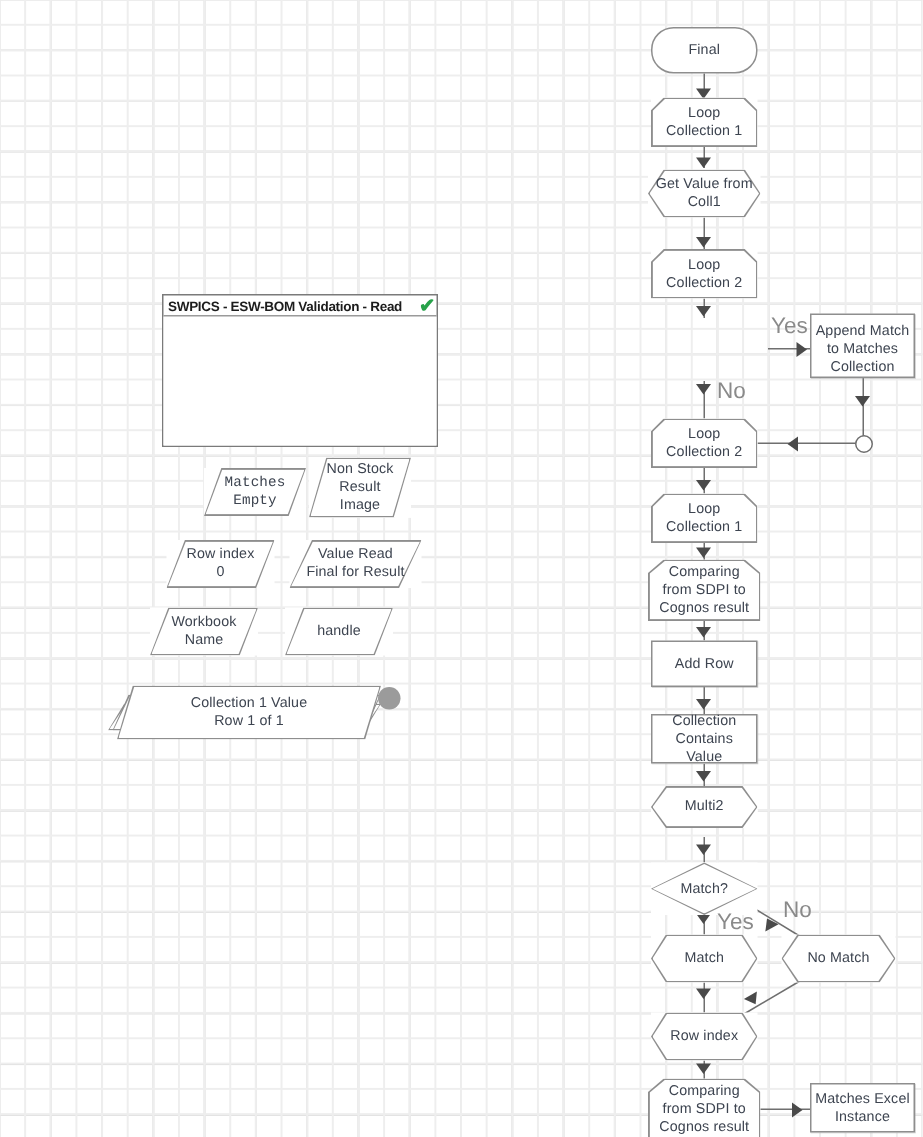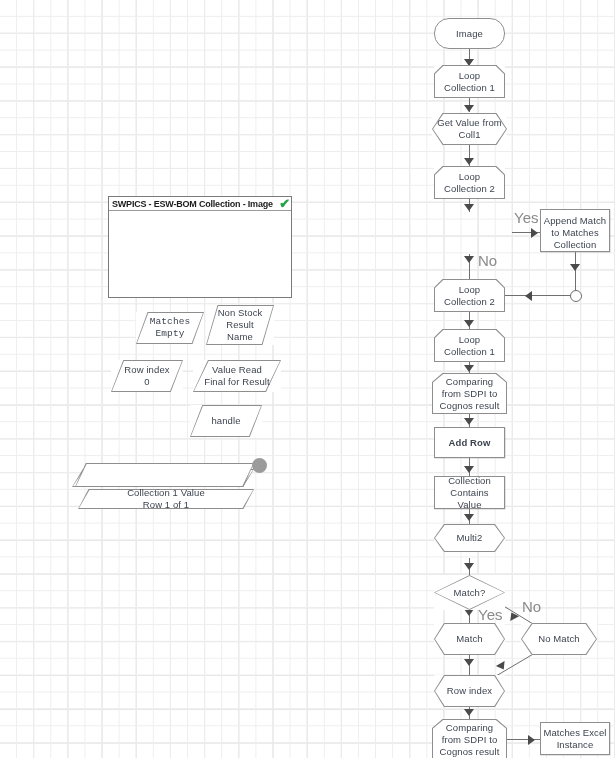--- a/index.html
+++ b/index.html
@@ -120,21 +120,21 @@
     z-index:6;
   }
 </style>
 </head>
 <body>
 
 <div id="canvas">
 
   <div class="winpanel" style="left:108px;top:196px;width:182px;height:100px;">
     <div class="wintitle">
-      <span>SWPICS - ESW-BOM Collection - Image</span>
+      <span>SWPICS - ESW-BOM Validation - Read</span>
       <span class="check">✔</span>
     </div>
     <div class="winbody" style="height:86px;"></div>
   </div>
 
   <div class="stack" style="left:136px;top:312px;width:68px;height:32px;">
     <div class="layer para" style="left:6px;top:6px;">
         <div class="shp">
           <i></i>
         </div>
@@ -164,70 +164,77 @@
           <i></i>
         </div>
       </div>
   </div>
   <div class="node para" style="left:206px;top:305px;width:68px;height:40px;">
     <div class="shp">
         <i></i>
       </div>
     <span class="txt">Non Stock
 Result
-Name</span>
+Image</span>
   </div>
 
   <div class="node para" style="left:111px;top:360px;width:72px;height:32px;">
     <div class="shp">
         <i></i>
       </div>
     <span class="txt">Row index
 0</span>
   </div>
 
   <div class="node para" style="left:193px;top:360px;width:88px;height:32px;">
     <div class="shp">
         <i></i>
       </div>
     <span class="txt">Value Read
 Final for Result</span>
   </div>
 
+  <div class="node para" style="left:100px;top:405px;width:72px;height:32px;">
+    <div class="shp">
+        <i></i>
+      </div>
+    <span class="txt">Workbook
+Name</span>
+  </div>
 
   <div class="node para" style="left:190px;top:405px;width:72px;height:32px;">
     <div class="shp">
         <i></i>
       </div>
     <span class="txt">handle</span>
   </div>
 
   <div class="stack" style="left:78px;top:457px;width:176px;height:30px;">
     <div class="layer parawide" style="left:-6px;top:12px;">
         <div class="shp">
           <i></i>
         </div>
       </div>
     <div class="layer parawide" style="left:-3px;top:6px;">
         <div class="shp">
           <i></i>
         </div>
       </div>
   </div>
-  <div class="node parawide" style="left:78px;top:457px;width:176px;height:20px;margin-top:32px;">
+  <div class="node parawide" style="left:78px;top:457px;width:176px;height:36px;">
     <div class="shp">
         <i></i>
       </div>
     <span class="txt">Collection 1 Value
 Row 1 of 1</span>
   </div>
   <div class="dot-handle" style="left:252px;top:458px;"></div>
 
   <div class="node round" style="left:434px;top:18px;width:71px;height:31px;">
-    <span class="lbl">Image</span>
+    <span class="lbl">Final</span>
   </div>
   <div class="vline" style="left:469px;top:49px;height:16px;"></div>
   <div class="arrow-d" style="left:464px;top:59px;"></div>
 
   <div class="node pent" style="left:434px;top:65px;width:71px;height:33px;">
     <div class="shp">
         <i></i>
       </div>
     <span class="txt">Loop
 Collection 1</span>
@@ -299,21 +306,21 @@
     <div class="shp">
         <i></i>
       </div>
     <span class="txt">Comparing
 from SDPI to
 Cognos result</span>
   </div>
   <div class="vline" style="left:469px;top:414px;height:13px;"></div>
   <div class="arrow-d" style="left:464px;top:418px;"></div>
 
-  <div class="node rect" style="left:434px;top:427px;width:71px;height:31px;font-weight:bold;">
+  <div class="node rect" style="left:434px;top:427px;width:71px;height:31px;">
     <span class="lbl">Add Row</span>
   </div>
   <div class="vline" style="left:469px;top:458px;height:18px;"></div>
   <div class="arrow-d" style="left:464px;top:466px;"></div>
 
   <div class="node rect" style="left:434px;top:476px;width:71px;height:33px;">
     <span class="lbl">Collection
 Contains Value</span>
   </div>
   <div class="vline" style="left:469px;top:509px;height:15px;"></div>

